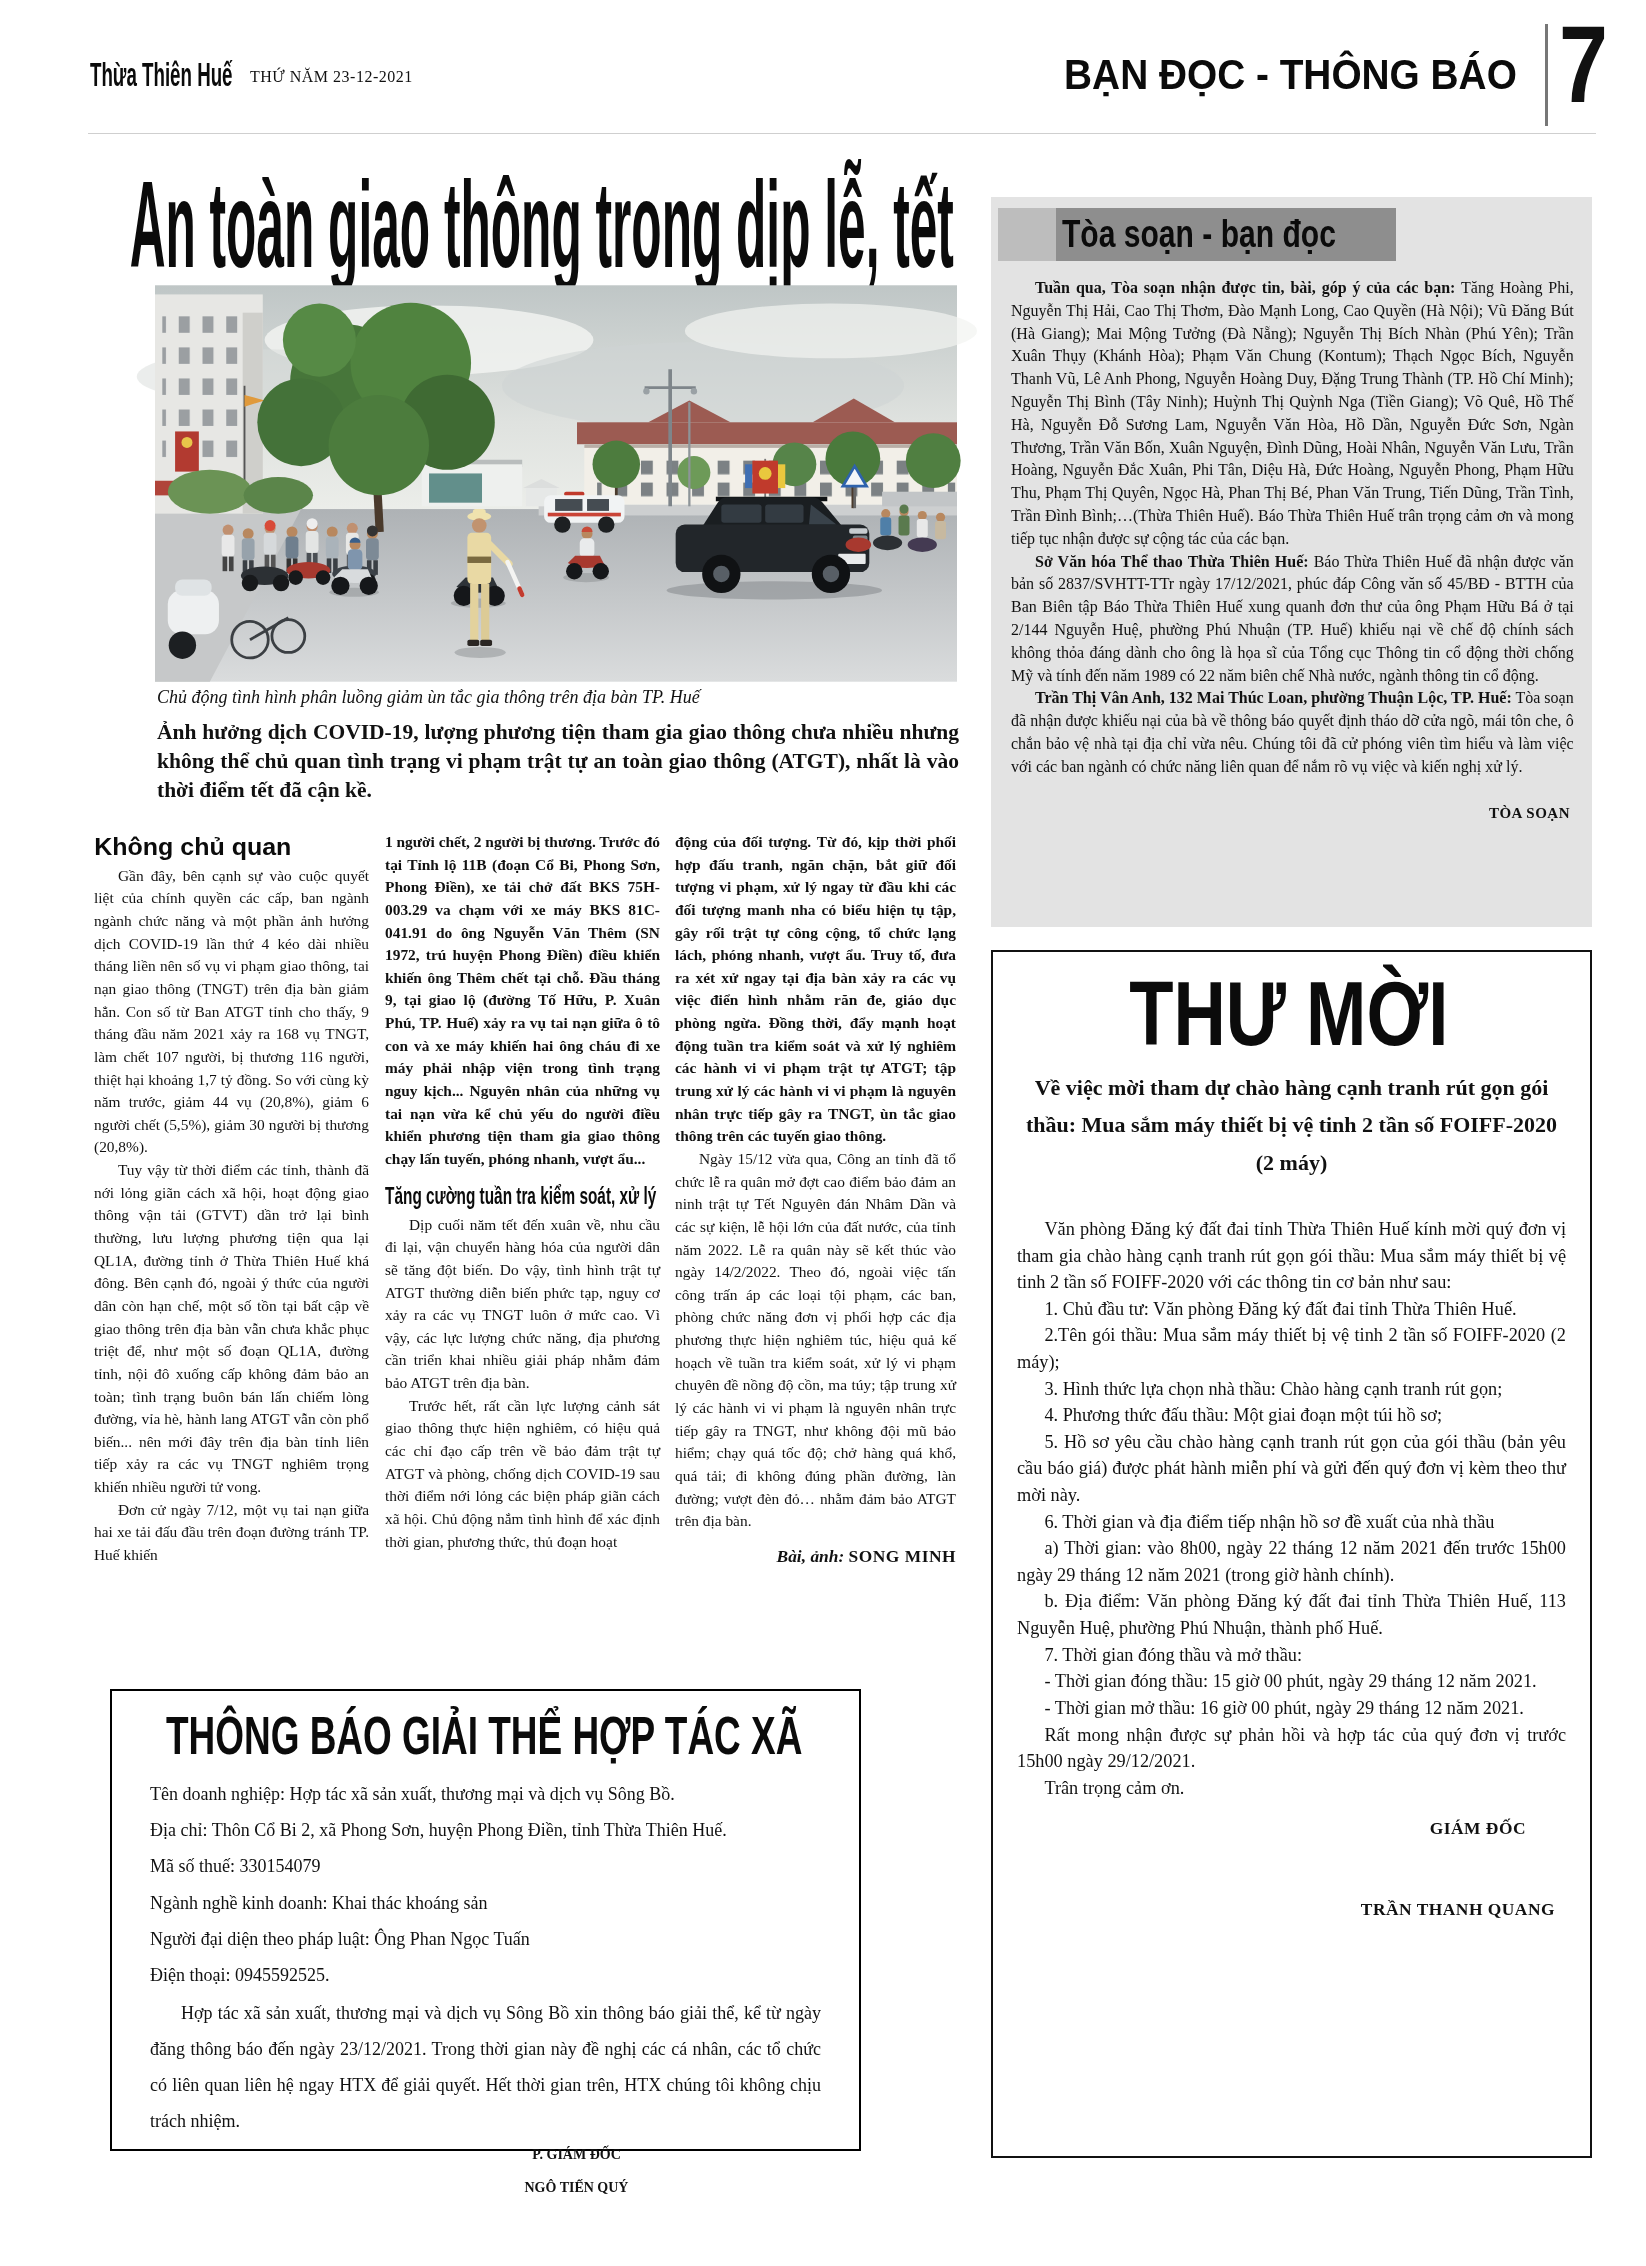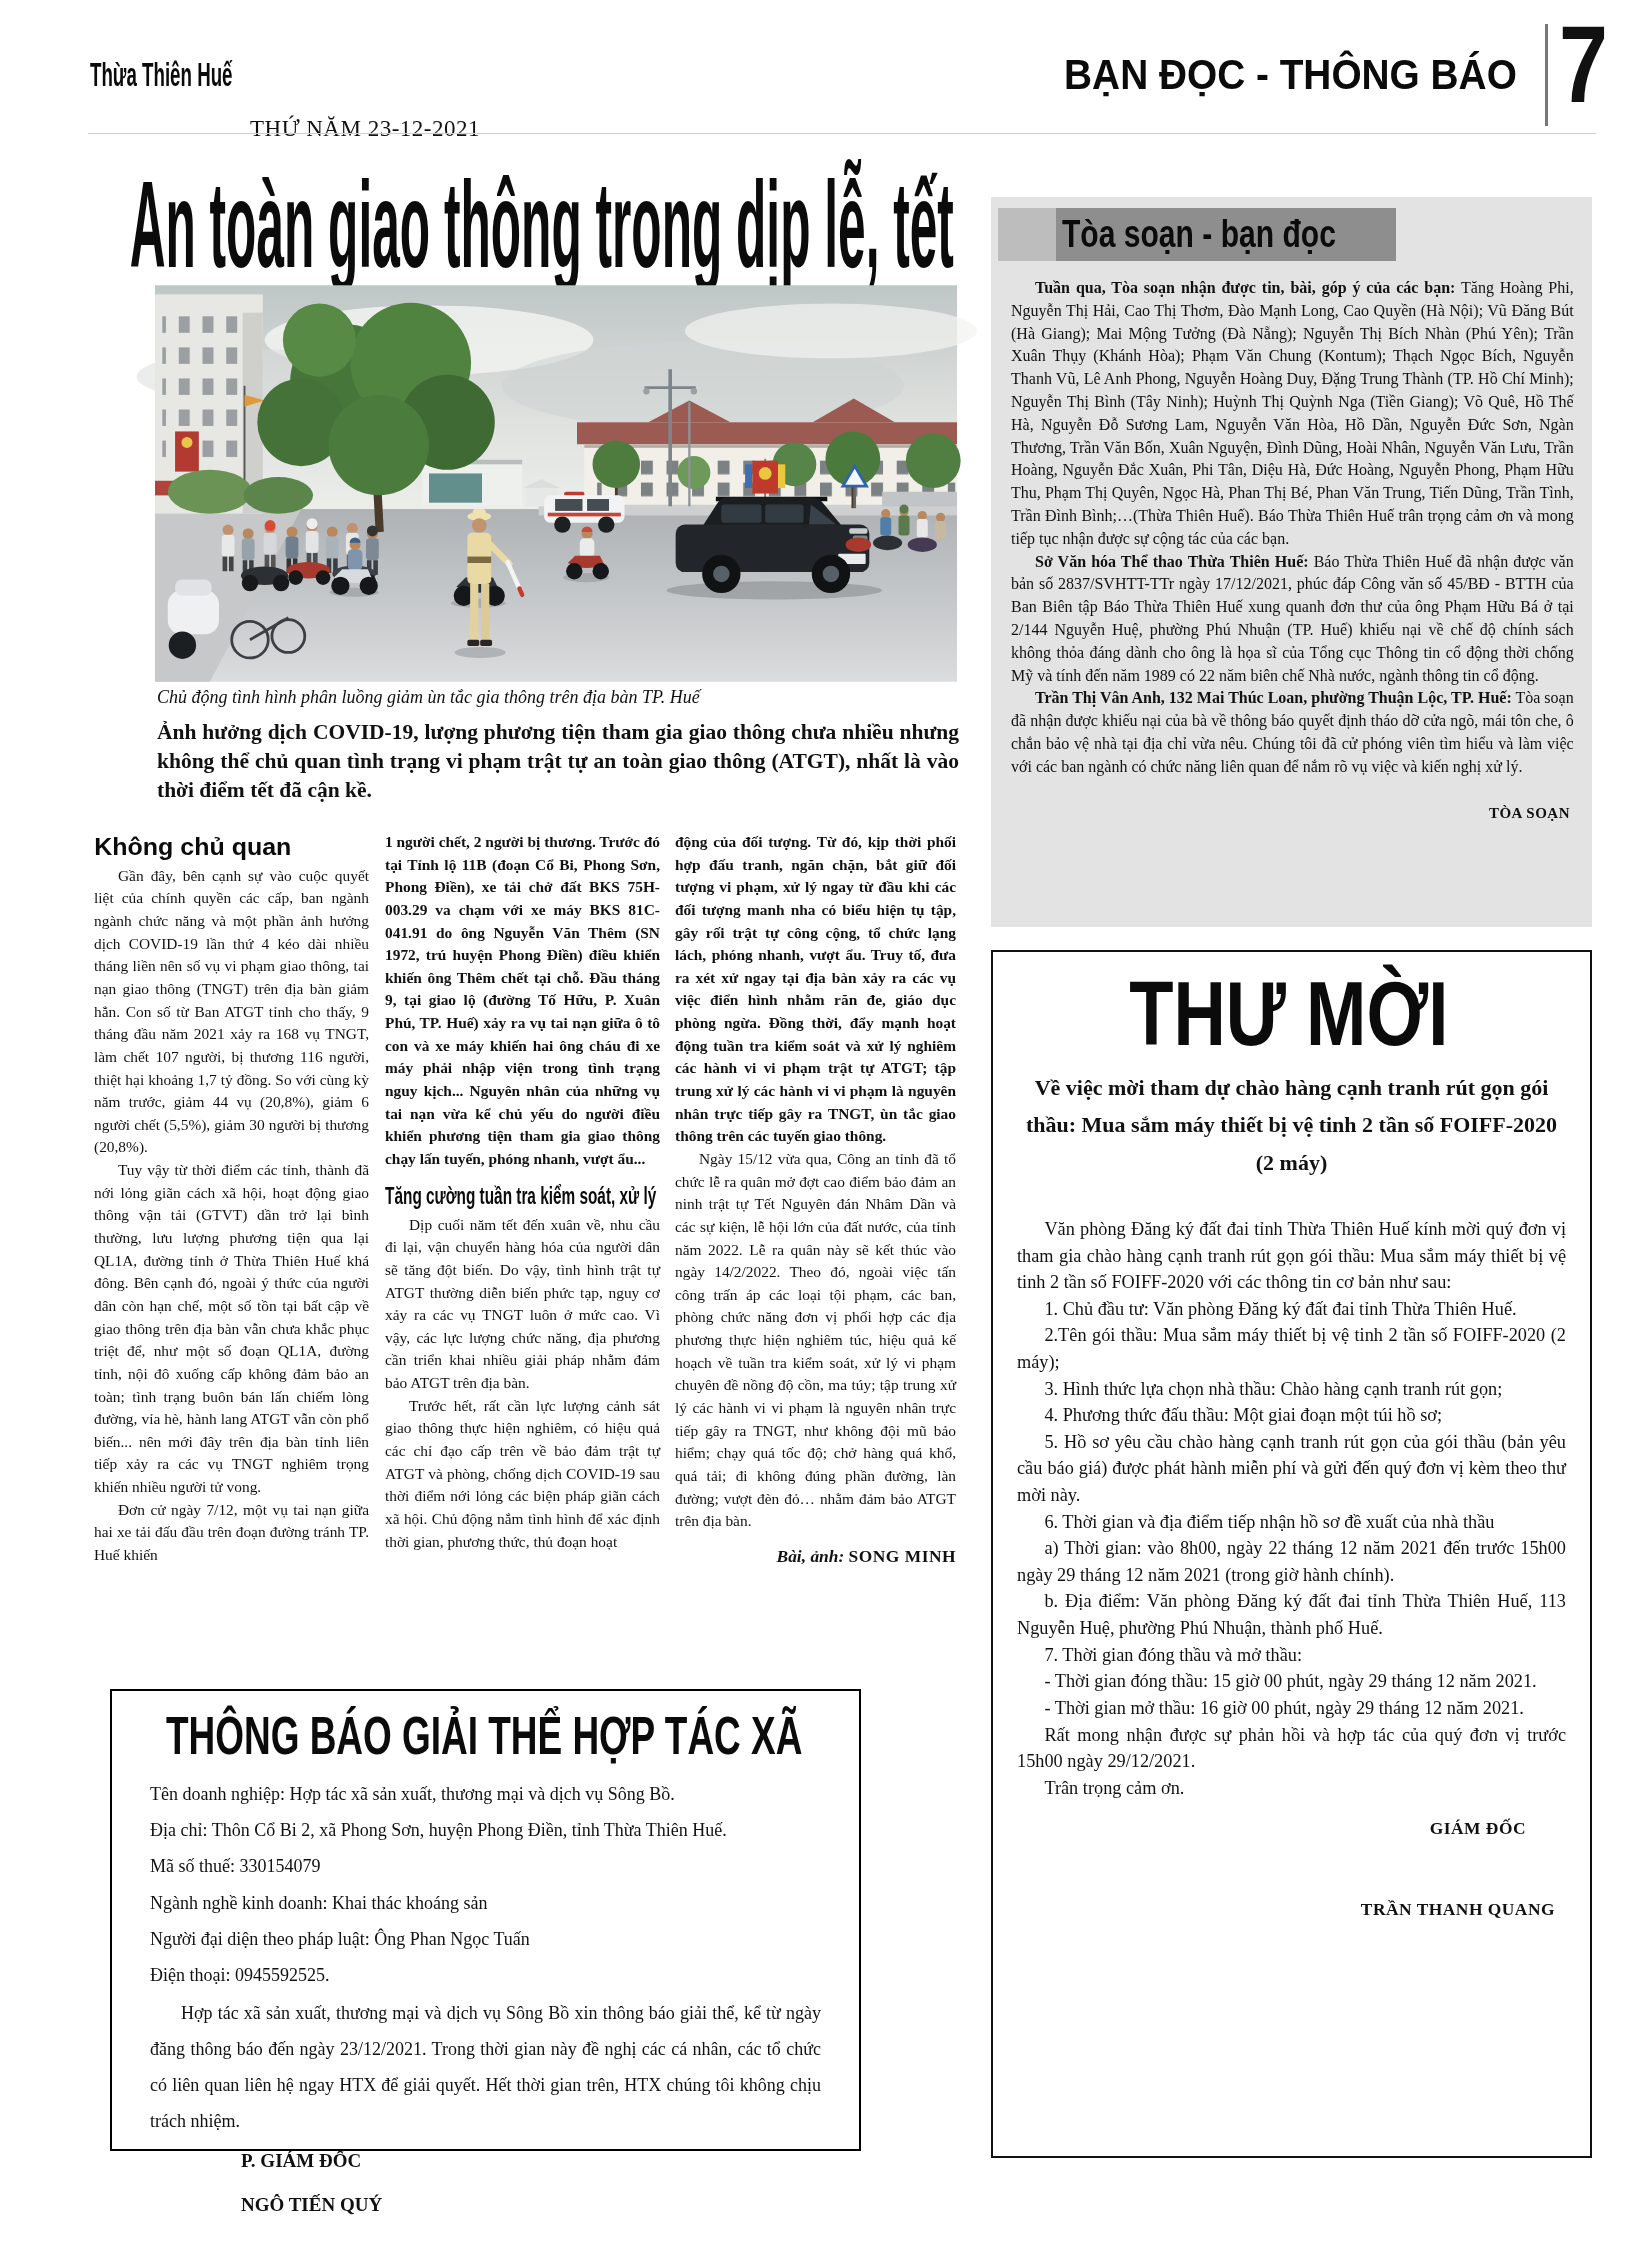--- a/index.html
+++ b/index.html
@@ -2,21 +2,21 @@
 <html style="font-size:14.6px"><head>
 <meta charset="utf-8">
 <style>
   html,body{margin:0;padding:0;background:#ffffff;}
   body{width:1647px;height:2267px;position:relative;font-family:"Liberation Serif",serif;color:#111;}
   .abs{position:absolute;}
   svg{overflow:visible;display:block;}
   svg text{font-family:"Liberation Sans",sans-serif;font-weight:bold;fill:#0b0b0b;}
 
   
-  #issue-date{font-size:23px;letter-spacing:0.5px;margin-top:48px;}
+  #issue-date{font-size:16px;letter-spacing:0.5px;}
   #page-number{font-family:"Liberation Sans",sans-serif;font-weight:bold;font-size:110px;line-height:1;
     transform:scaleX(.8);transform-origin:left top;}
 
   
   #photo-caption{font-style:italic;font-size:18px;}
   #lede{font-size:21.5px;font-weight:bold;line-height:1.36;text-align:justify;}
 
   
   .bodycol{width:275px;font-size:15.4px;line-height:1.47;text-align:justify;}
   .bodycol p{margin:0;text-indent:24px;}
@@ -33,21 +33,21 @@
   #reader-content{position:absolute;left:20px;right:18.3px;top:80px;font-size:16px;line-height:1.425;text-align:justify;}
   #reader-content p{margin:0;text-indent:24px;}
   #reader-content b{font-weight:bold;}
   #reader-signoff{text-align:right;font-weight:bold;font-size:15px;margin-top:24px;padding-right:3.7px;letter-spacing:0.5px;}
 
   
   #notice-box{width:751px;height:462px;border:2.7px solid #000;box-sizing:border-box;background:#fff;padding:11px 38px 0 38px;}
   #notice-title{margin:5.5px auto 11px;}
   .notice-line{font-size:18px;line-height:2.02;}
   #notice-body{font-size:18px;line-height:2.0;text-align:justify;text-indent:31px;margin-top:1.8px;}
-  .notice-sign{transform:translateX(91px);font-weight:bold;font-size:19px;line-height:2.3;}
+  .notice-sign{text-align:center;transform:translateX(91px);font-weight:bold;font-size:14px;line-height:2.3;}
 
   
   #invitation-box{width:601px;height:1208px;border:2.7px solid #111;box-sizing:border-box;background:#fff;padding:12.8px 24px 0 24px;}
   #invitation-title{margin:3.7px auto 1.8px;}
   #invitation-subtitle{font-weight:bold;font-size:22px;text-align:center;line-height:1.7;margin:7.3px 5.5px 35px 5.5px;}
   .inv{font-size:18.3px;line-height:1.455;text-align:justify;text-indent:27.4px;margin:0;}
   #inv-sign-title{text-align:right;font-weight:bold;font-size:17.4px;margin:16.4px 40px 0 0;letter-spacing:0.5px;}
   #inv-sign-name{text-align:right;font-weight:bold;font-size:17.4px;margin:60px 11px 0 0;letter-spacing:0.5px;}
 </style>
 </head>

